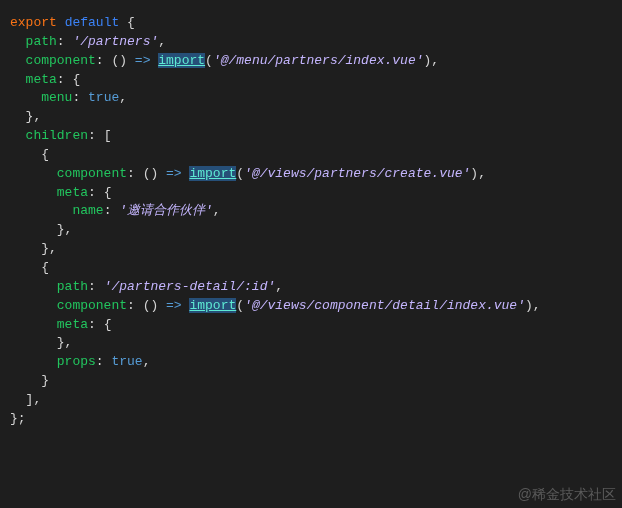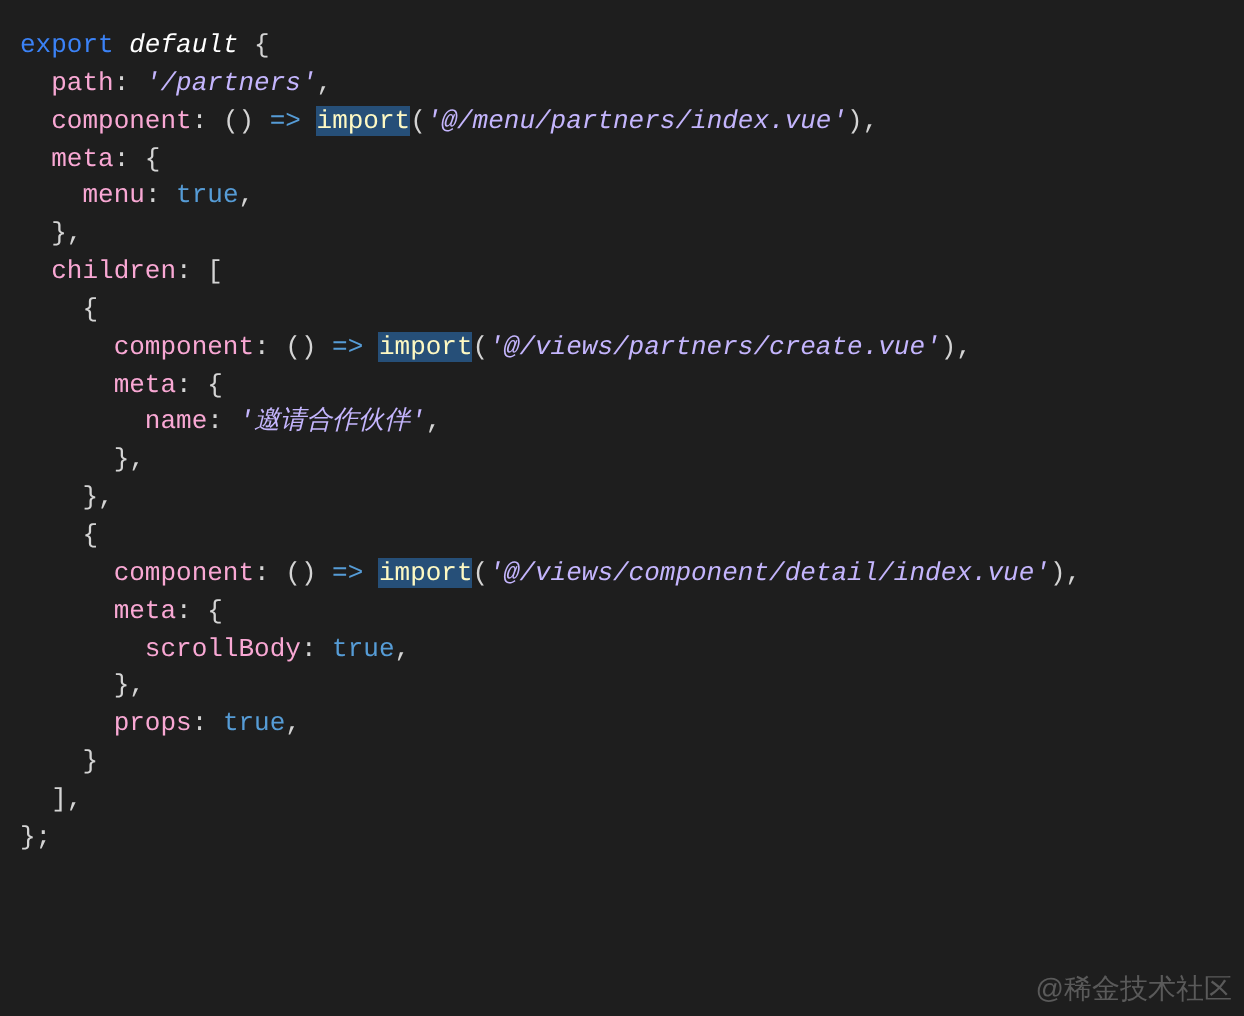--- a/index.html
+++ b/index.html
@@ -9,28 +9,28 @@
     font-size: 13px;
     line-height: 1.45;
     color: #d4d4d4;
     padding: 14px 10px;
     width: 622px;
     height: 508px;
     overflow: hidden;
     position: relative;
   }
   .line { white-space: pre; }
-  .kw-export { color: #3b82f6; margin-top: 23px; }
-  .kw-default { color: #ffffff; font-style: italic; }
-  .prop { color: #f9a8d4; }
+  .kw-export { color: #f97316; margin-top: 23px; }
+  .kw-default { color: #3b82f6; }
+  .prop { color: #22c55e; }
   .punct { color: #d4d4d4; }
   .str { color: #c4b5fd; font-style: italic; }
   .arrow { color: #569cd6; }
   .bool { color: #569cd6; }
-  .import-fn { color: #fef9c3; background: #264f78; }
+  .import-fn { color: #5eead4; background: #264f78; text-decoration: underline; }
   .paren { color: #d4d4d4; }
   .watermark {
     position: absolute;
     right: 6px;
     bottom: 4px;
     font-size: 14px;
     color: #5a5a5a;
     font-family: sans-serif;
   }
 </style>
@@ -45,23 +45,23 @@
 <div class="line"><span>    </span><span class="prop">menu</span><span class="punct">: </span><span class="bool">true</span><span class="punct">,</span></div>
 <div class="line"><span>  </span><span class="punct">},</span></div>
 <div class="line"><span>  </span><span class="prop">children</span><span class="punct">: [</span></div>
 <div class="line"><span>    </span><span class="punct">{</span></div>
 <div class="line"><span>      </span><span class="prop">component</span><span class="punct">: </span><span class="punct">() </span><span class="arrow">=&gt;</span><span> </span><span class="import-fn">import</span><span class="paren">(</span><span class="str">'@/views/partners/create.vue'</span><span class="punct">),</span></div>
 <div class="line"><span>      </span><span class="prop">meta</span><span class="punct">: {</span></div>
 <div class="line"><span>        </span><span class="prop">name</span><span class="punct">: </span><span class="str">'邀请合作伙伴'</span><span class="punct">,</span></div>
 <div class="line"><span>      </span><span class="punct">},</span></div>
 <div class="line"><span>    </span><span class="punct">},</span></div>
 <div class="line"><span>    </span><span class="punct">{</span></div>
+<div class="line"><span>      </span><span class="prop">path</span><span class="punct">: </span><span class="str">'/partners-detail/:id'</span><span class="punct">,</span></div>
 <div class="line"><span>      </span><span class="prop">component</span><span class="punct">: </span><span class="punct">() </span><span class="arrow">=&gt;</span><span> </span><span class="import-fn">import</span><span class="paren">(</span><span class="str">'@/views/component/detail/index.vue'</span><span class="punct">),</span></div>
 <div class="line"><span>      </span><span class="prop">meta</span><span class="punct">: {</span></div>
-<div class="line"><span>        </span><span class="prop">scrollBody</span><span class="punct">: </span><span class="bool">true</span><span class="punct">,</span></div>
 <div class="line"><span>      </span><span class="punct">},</span></div>
 <div class="line"><span>      </span><span class="prop">props</span><span class="punct">: </span><span class="bool">true</span><span class="punct">,</span></div>
 <div class="line"><span>    </span><span class="punct">}</span></div>
 <div class="line"><span>  </span><span class="punct">],</span></div>
 <div class="line"><span class="punct">};</span></div>
 </div>
 
 <div class="watermark">@稀金技术社区</div>
 
 </body></html>

